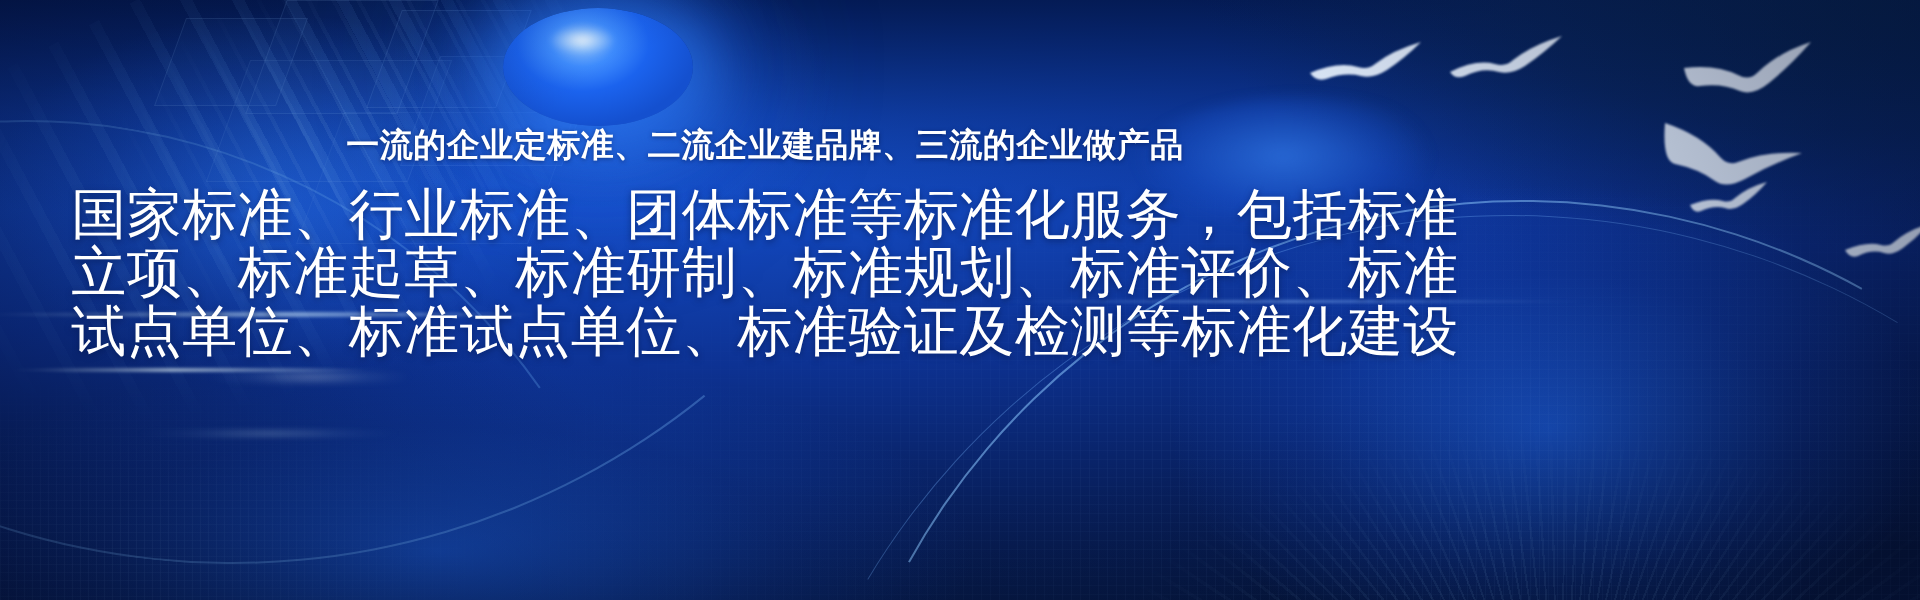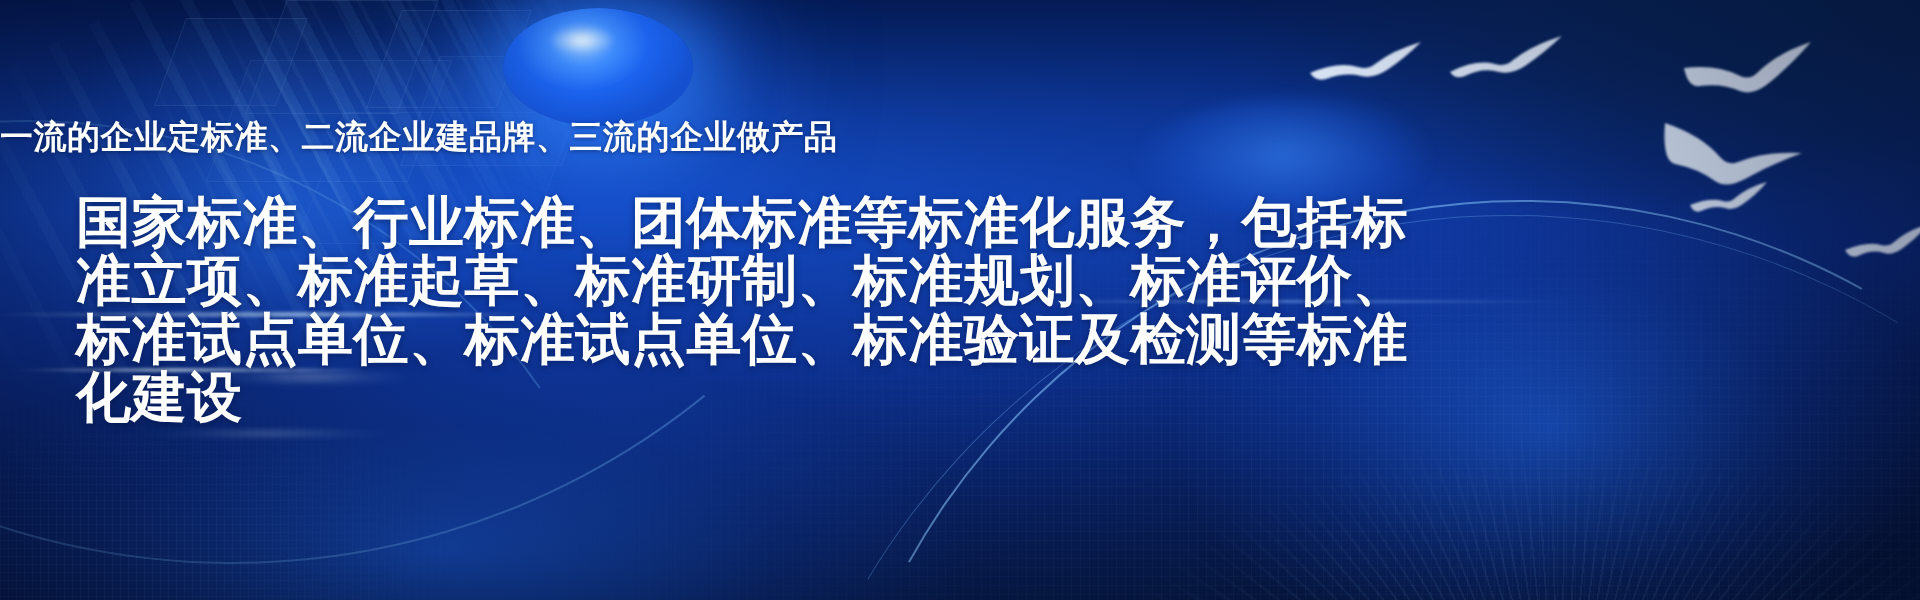--- a/index.html
+++ b/index.html
@@ -181,38 +181,39 @@
     border:1px solid rgba(150,200,255,.30);
     background:rgba(80,150,245,.10);
     transform:skewX(-20deg);
   }
 
   
   .birds{position:absolute;inset:0;pointer-events:none;}
 
   
   .copy{
-    position:absolute;left:0;top:4px;width:1530px;
+    position:absolute;left:0;top:12px;width:1530px;
+    text-align:center;
     color:#ffffff;
   }
   .tagline{
     margin:0;
     padding-top:116px;
     font-size:33px;
     line-height:1;
     font-weight:600;
     letter-spacing:.5px;
     text-shadow:0 1px 4px rgba(0,20,70,.55);
   }
   .headline{
-    margin:16px;
+    margin:0;
     padding-top:24px;
     font-size:55px;
     line-height:1.06;
-    font-weight:700;
+    font-weight:400;
     letter-spacing:.5px;
     text-shadow:0 2px 6px rgba(0,20,70,.55);
     padding-left:60px;padding-right:60px;
   }
 </style>
 </head>
 <body>
 
 <div id="banner">
 

